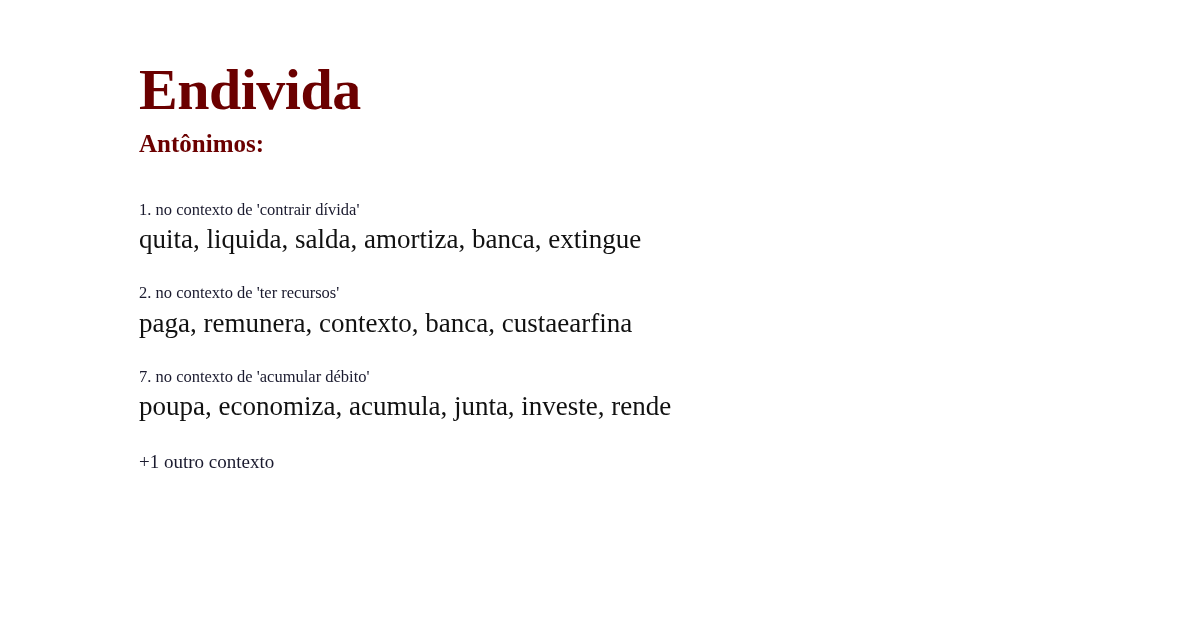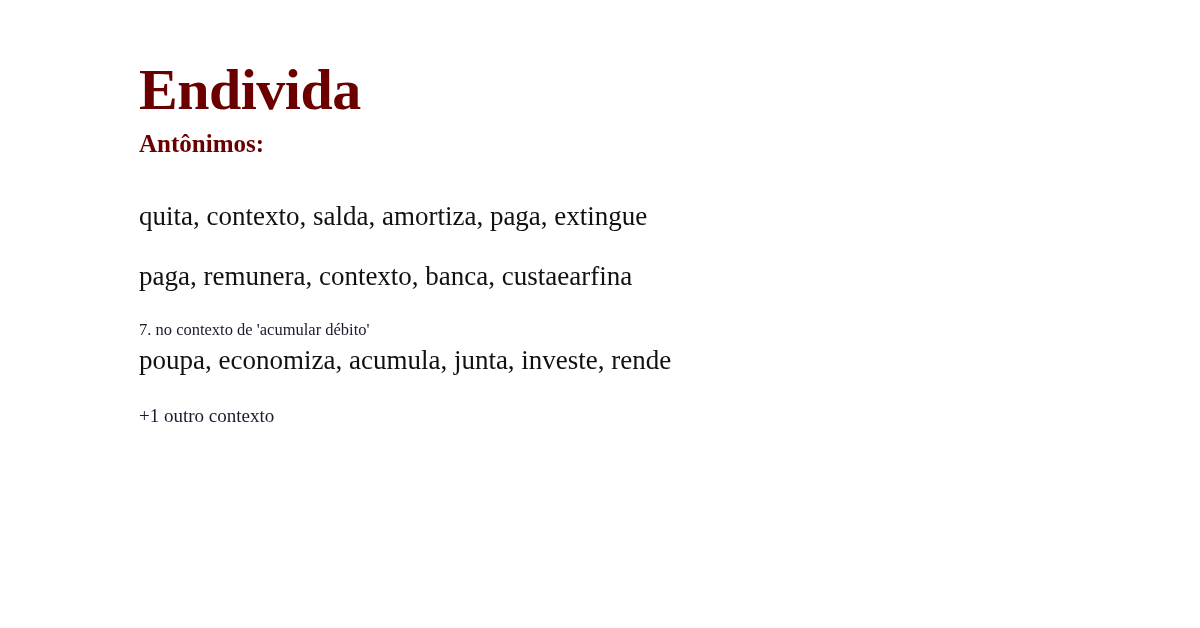--- a/index.html
+++ b/index.html
@@ -74,24 +74,26 @@
 
 <div class="page">
 
   <h1 class="headword">Endivida</h1>
 
   <div class="subtitle">Antônimos:</div>
 
   <div class="senses">
 
     <div class="sense">
-      <div class="sense-words">quita, contexto, salda, amortiza, paga, extingue</div>
+      <div class="sense-context">1. no contexto de 'contrair dívida'</div>
+      <div class="sense-words">quita, liquida, salda, amortiza, banca, extingue</div>
     </div>
 
     <div class="sense">
+      <div class="sense-context">2. no contexto de 'ter recursos'</div>
       <div class="sense-words">paga, remunera, contexto, banca, custaearfina</div>
     </div>
 
     <div class="sense">
       <div class="sense-context">7. no contexto de 'acumular débito'</div>
       <div class="sense-words">poupa, economiza, acumula, junta, investe, rende</div>
     </div>
 
   </div>
 

